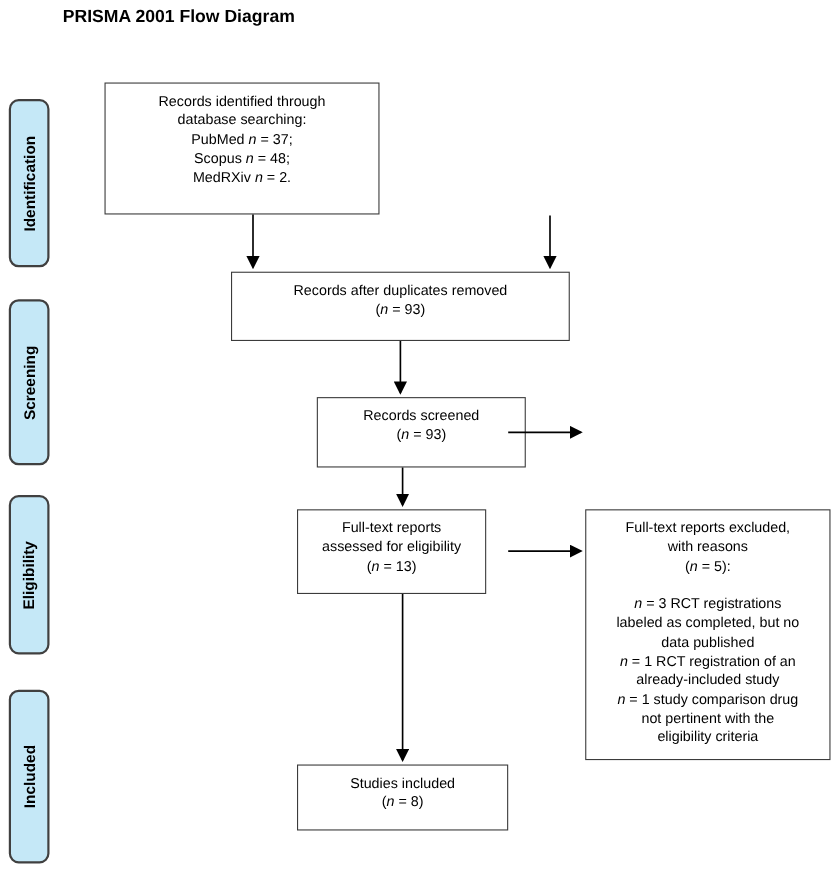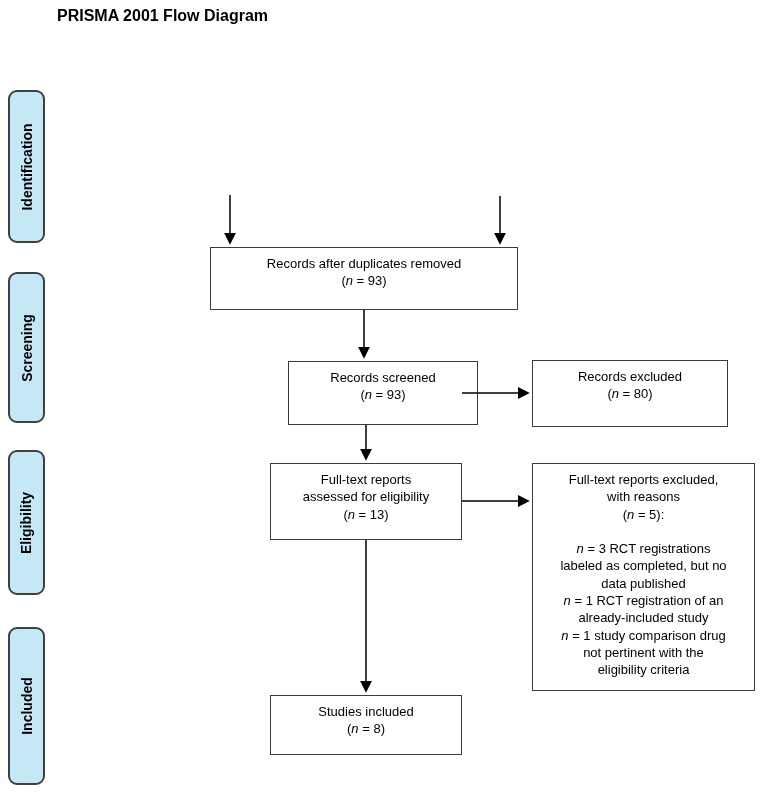--- a/index.html
+++ b/index.html
@@ -46,29 +46,29 @@
   <div class="stage" style="top:272px;height:151px;">
     <span class="vtext">Screening</span>
   </div>
   <div class="stage" style="top:450px;height:145px;">
     <span class="vtext">Eligibility</span>
   </div>
   <div class="stage" style="top:627px;height:158px;">
     <span class="vtext">Included</span>
   </div>
 
+  <div class="flow-box" style="left:95px;top:75px;width:250px;height:120px;">Records identified through<br>database searching:<br>PubMed <i>n</i> = 37;<br>Scopus <i>n</i> = 48;<br>MedRXiv <i>n</i> = 2.</div>
 
 
   <div class="flow-box" style="left:210px;top:247px;width:308px;height:63px;">Records after duplicates removed<br>(<i>n</i> = 93)</div>
 
   <div class="flow-box" style="left:288px;top:361px;width:190px;height:64px;">Records screened<br>(<i>n</i> = 93)</div>
 
-  <div class="flow-box" style="left:532px;top:360px;width:196px;height:67px;">Records excluded<br>(<i>n</i> = 80)</div>
 
-  <div class="flow-box" style="left:270px;top:463px;width:192px;height:77px;">Full-text reports<br>assessed for eligibility<br>(<i>n</i> = 13)</div>
+  <div class="flow-box" style="left:270px;top:463px;width:172px;height:77px;">Full-text reports<br>assessed for eligibility<br>(<i>n</i> = 13)</div>
 
   <div class="flow-box" style="left:532px;top:463px;width:223px;height:228px;">Full-text reports excluded,<br>with reasons<br>(<i>n</i> = 5):<br><br><i>n</i> = 3 RCT registrations<br>labeled as completed, but no<br>data published<br><i>n</i> = 1 RCT registration of an<br>already-included study<br><i>n</i> = 1 study comparison drug<br>not pertinent with the<br>eligibility criteria</div>
 
   <div class="flow-box" style="left:270px;top:695px;width:192px;height:60px;">Studies included<br>(<i>n</i> = 8)</div>
 
   <svg class="arrows" width="761" height="792" viewBox="0 0 761 792">
     <defs>
       <marker id="ah" viewBox="0 0 10 10" refX="8.5" refY="5" markerWidth="8" markerHeight="8" orient="auto">
         <path d="M0,0 L10,5 L0,10 z" style="fill: var(--arrow, #000);"></path>
       </marker>

